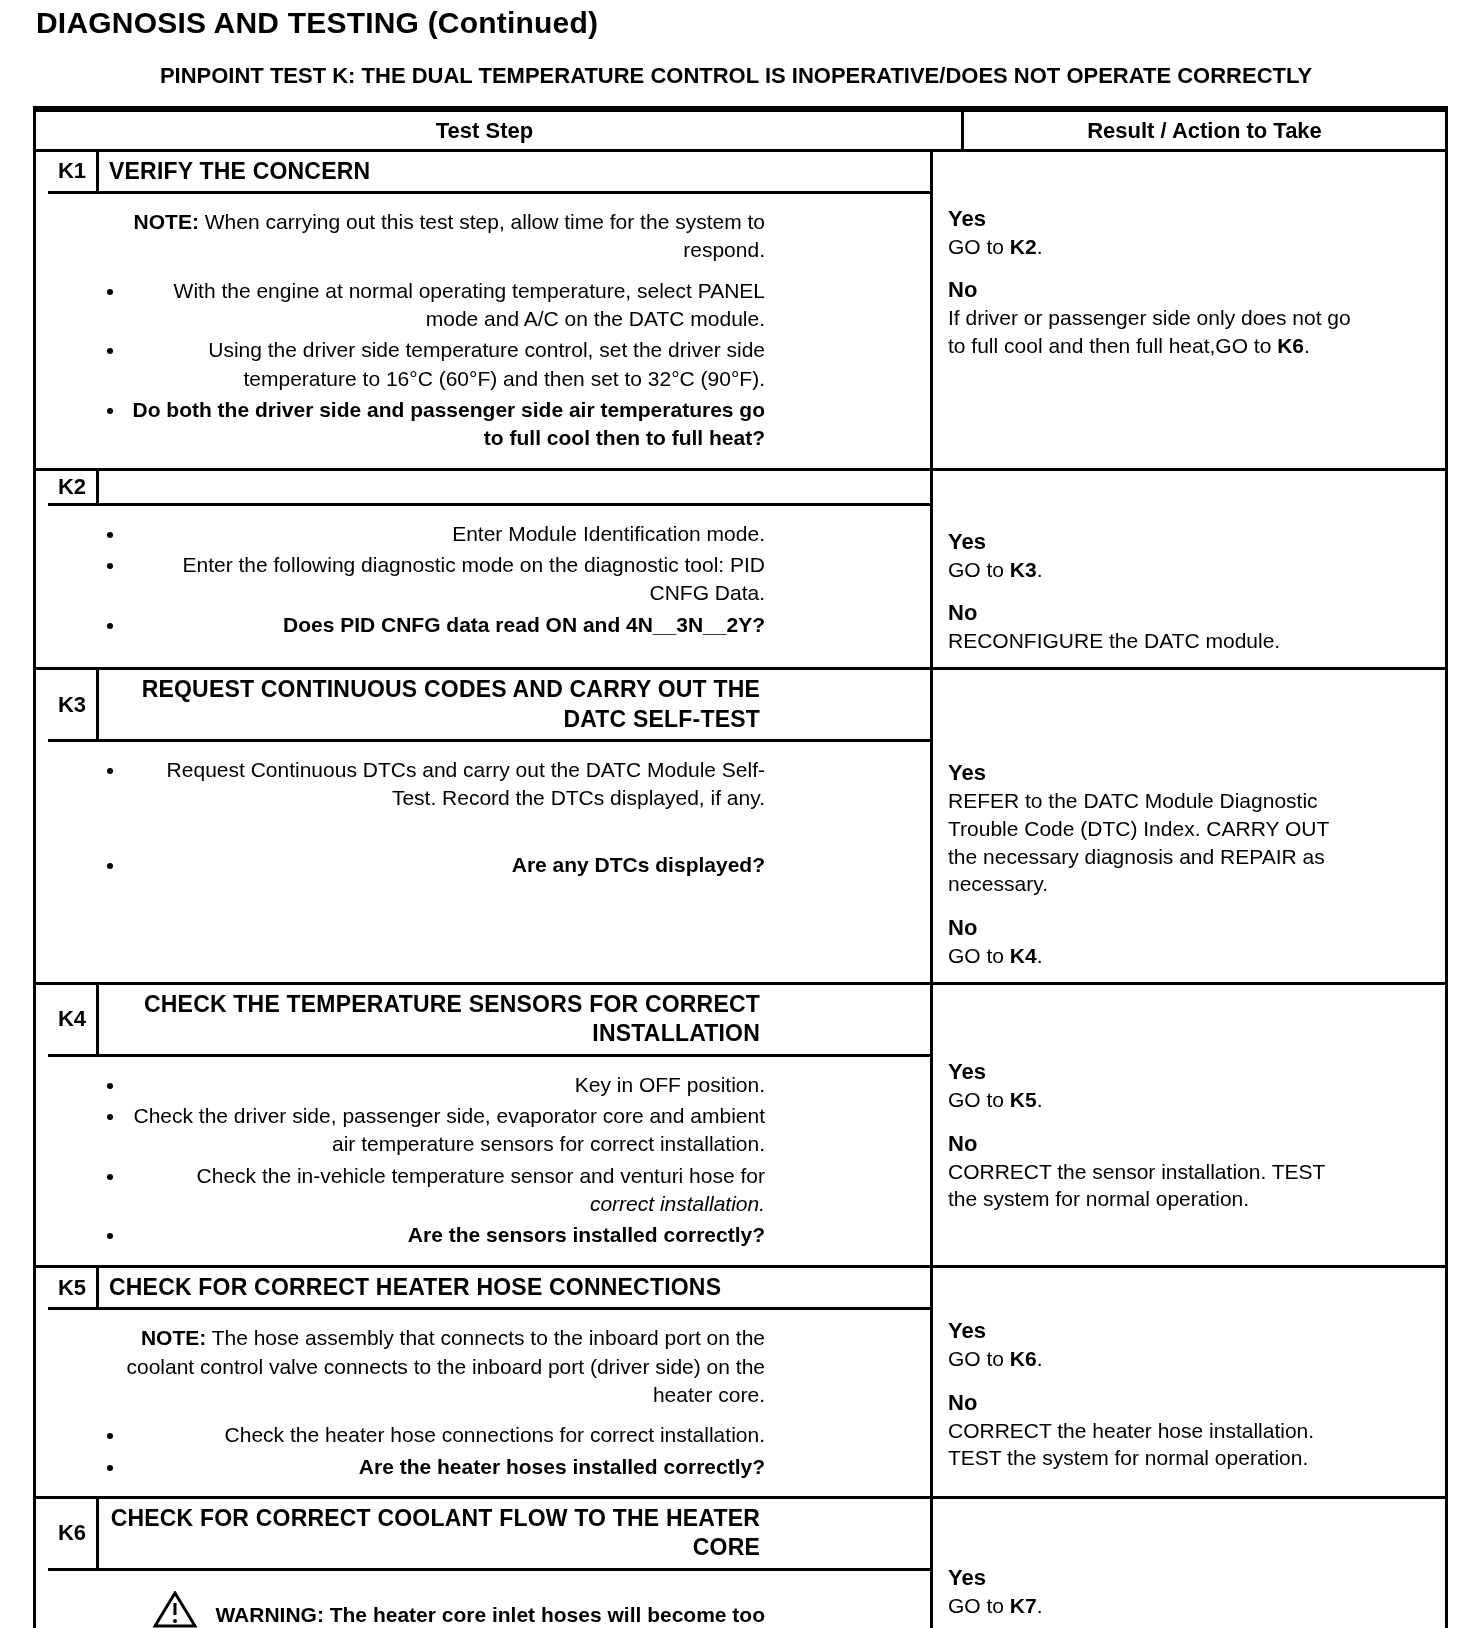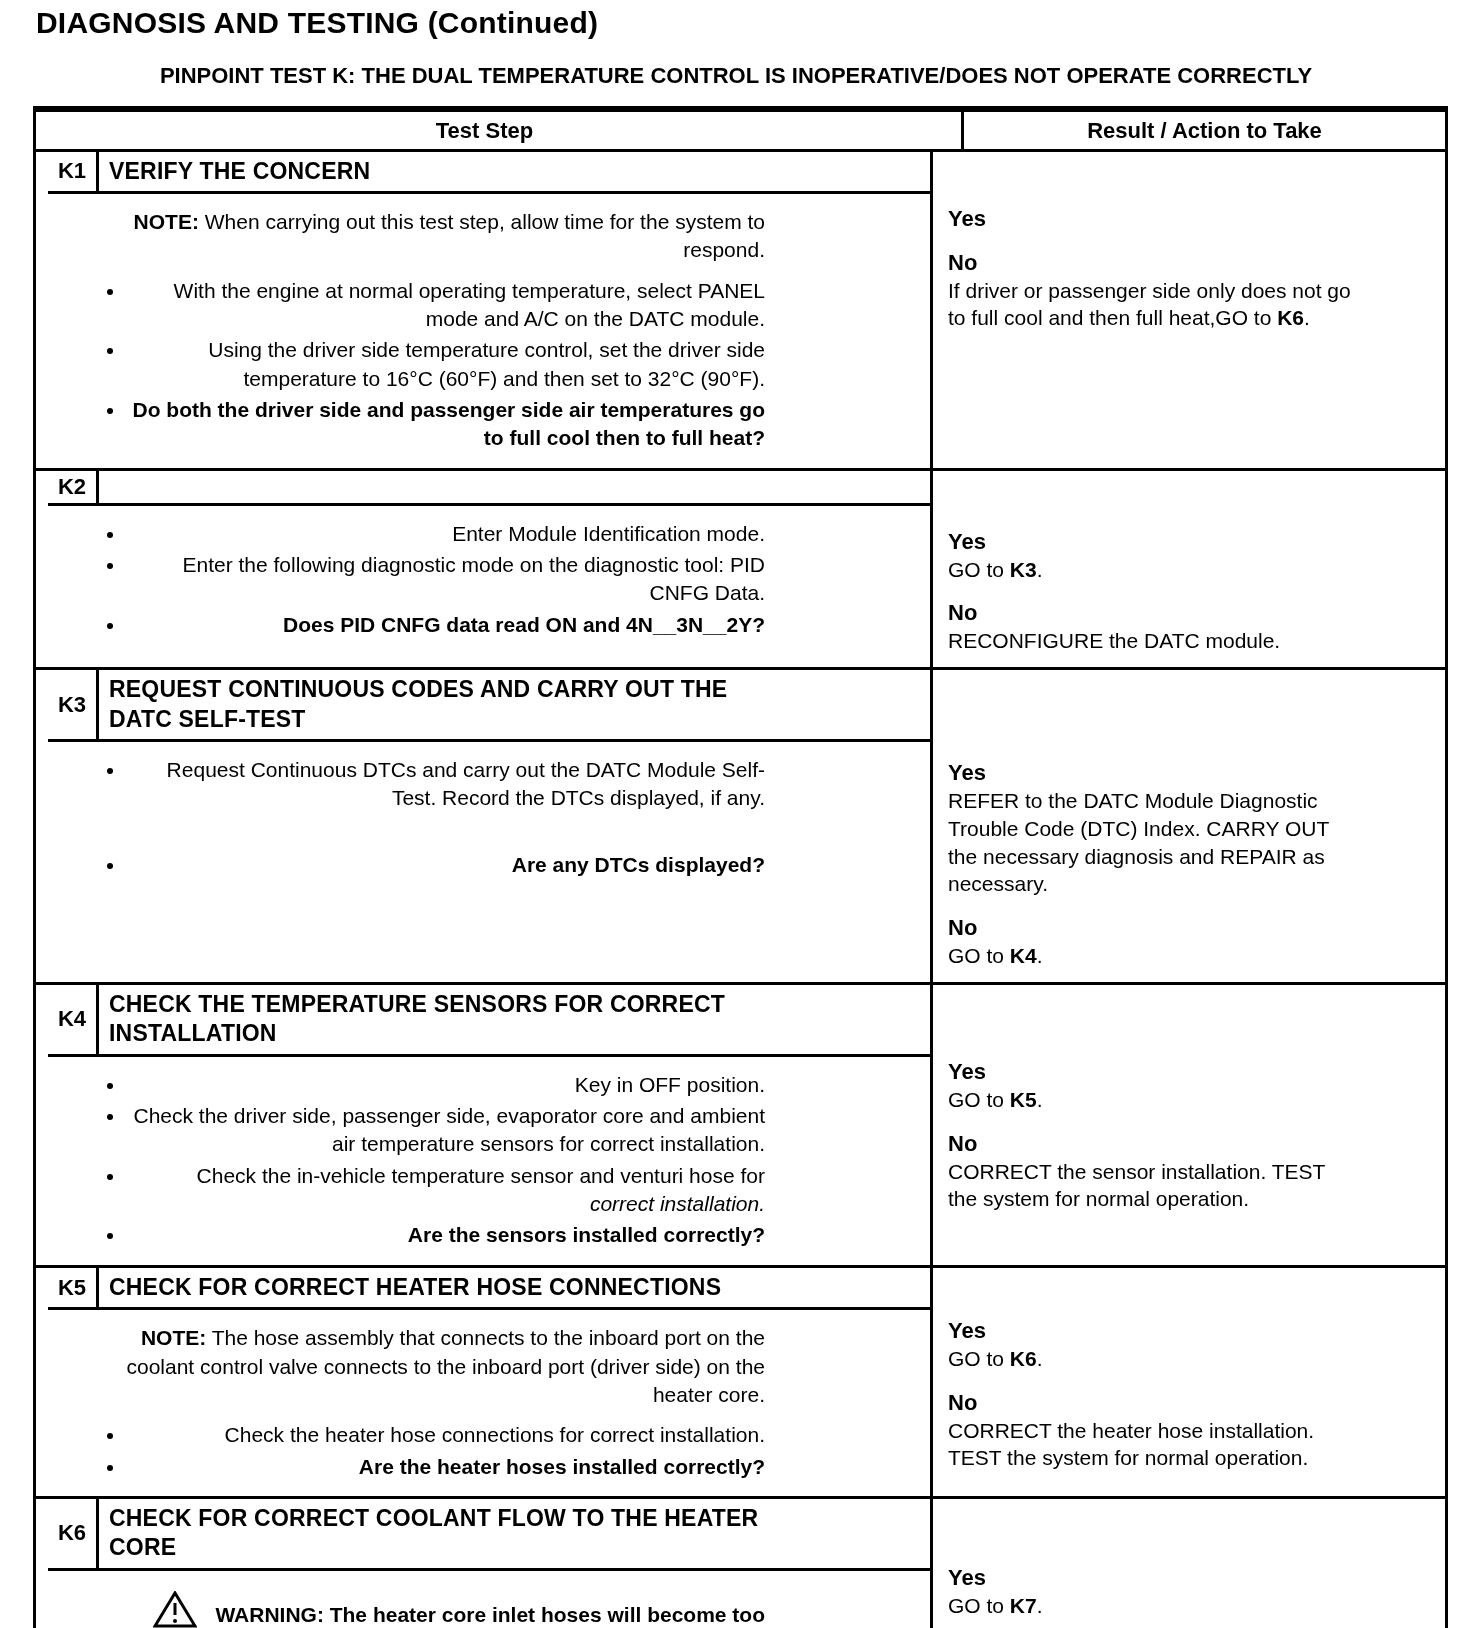--- a/index.html
+++ b/index.html
@@ -74,20 +74,21 @@
     align-items: center;
     justify-content: center;
     padding: 3px 0;
   }
   .stitle {
     font-weight: bold;
     font-size: 23px;
     line-height: 1.28;
     padding: 5px 170px 5px 10px;
     letter-spacing: 0.2px;
+    text-align: right;
   }
   .sbody {
     flex: 1;
     padding: 12px 165px 12px 56px;
     font-size: 21px;
     line-height: 1.35;
     text-align: right;
   }
   .note { margin: 2px 0 12px 0; }
   ul.blist { margin: 2px 0 0 0; padding-left: 22px; }
@@ -148,20 +149,21 @@
           <ul class="blist">
             <li><span>With the engine at normal operating temperature, select PANEL mode and A/C on the DATC module.</span></li>
             <li><span>Using the driver side temperature control, set the driver side temperature to 16°C (60°F) and then set to 32°C (90°F).</span></li>
             <li><span style="font-weight: bold;">Do both the driver side and passenger side air temperatures go to full cool then to full heat?</span></li>
           </ul>
         </div>
       </div>
       <div class="cell-right">
         <div class="res">
           <div class="ans">Yes</div>
+          <div class="act"><span>GO to </span><span style="font-weight: bold;">K2</span><span>.</span></div>
         </div>
         <div class="res">
           <div class="ans">No</div>
           <div class="act"><span>If driver or passenger side only does not go to full cool and then full heat,GO to </span><span style="font-weight: bold;">K6</span><span>.</span></div>
         </div>
       </div>
     </div>
 
     <div class="step k2">
       <div class="cell-left">

